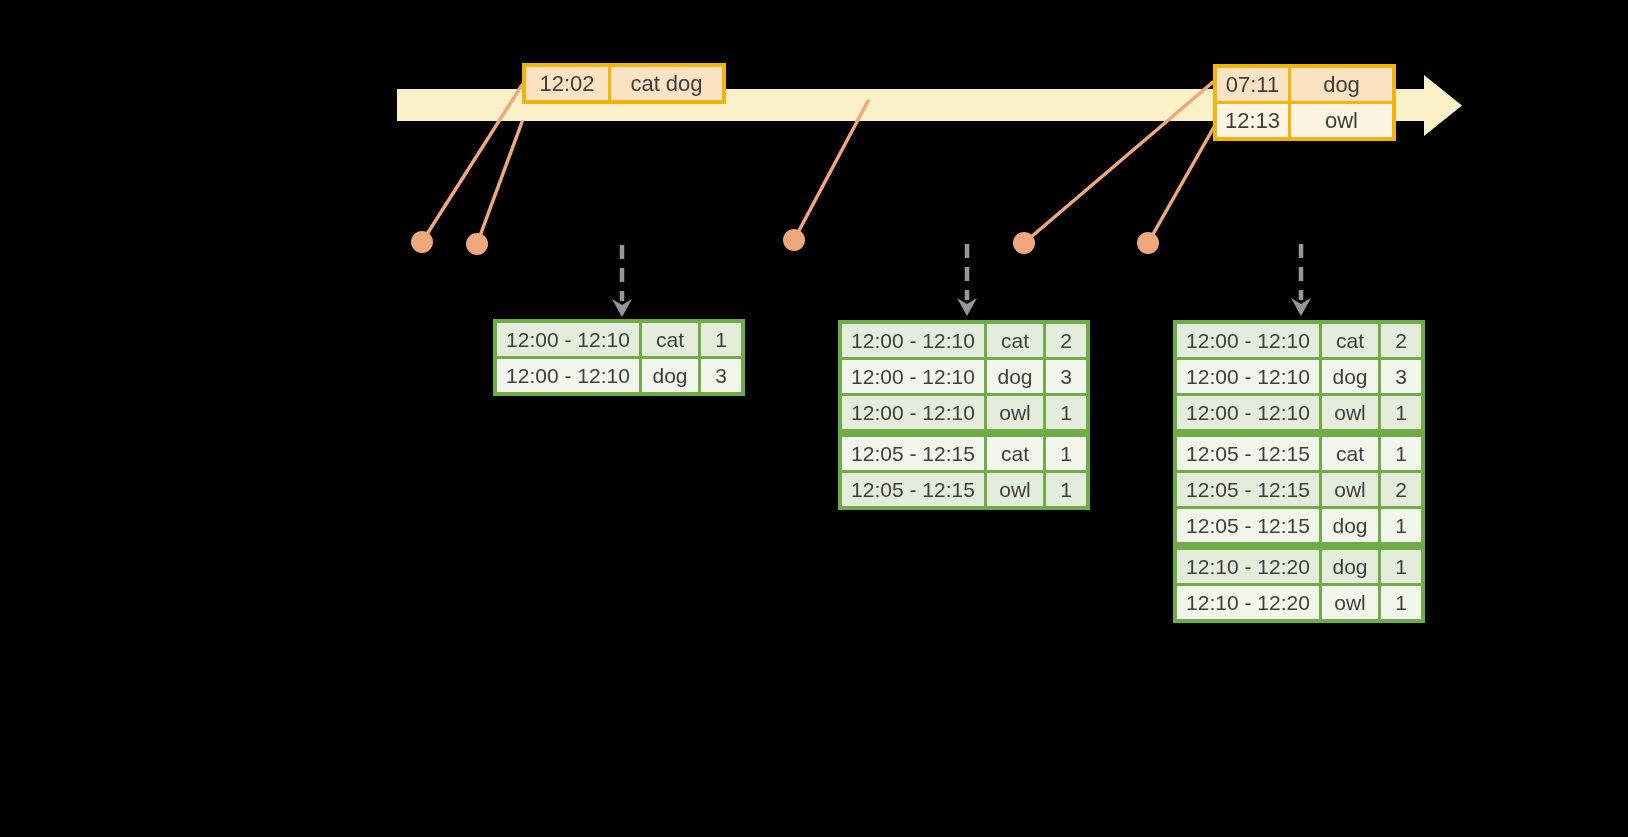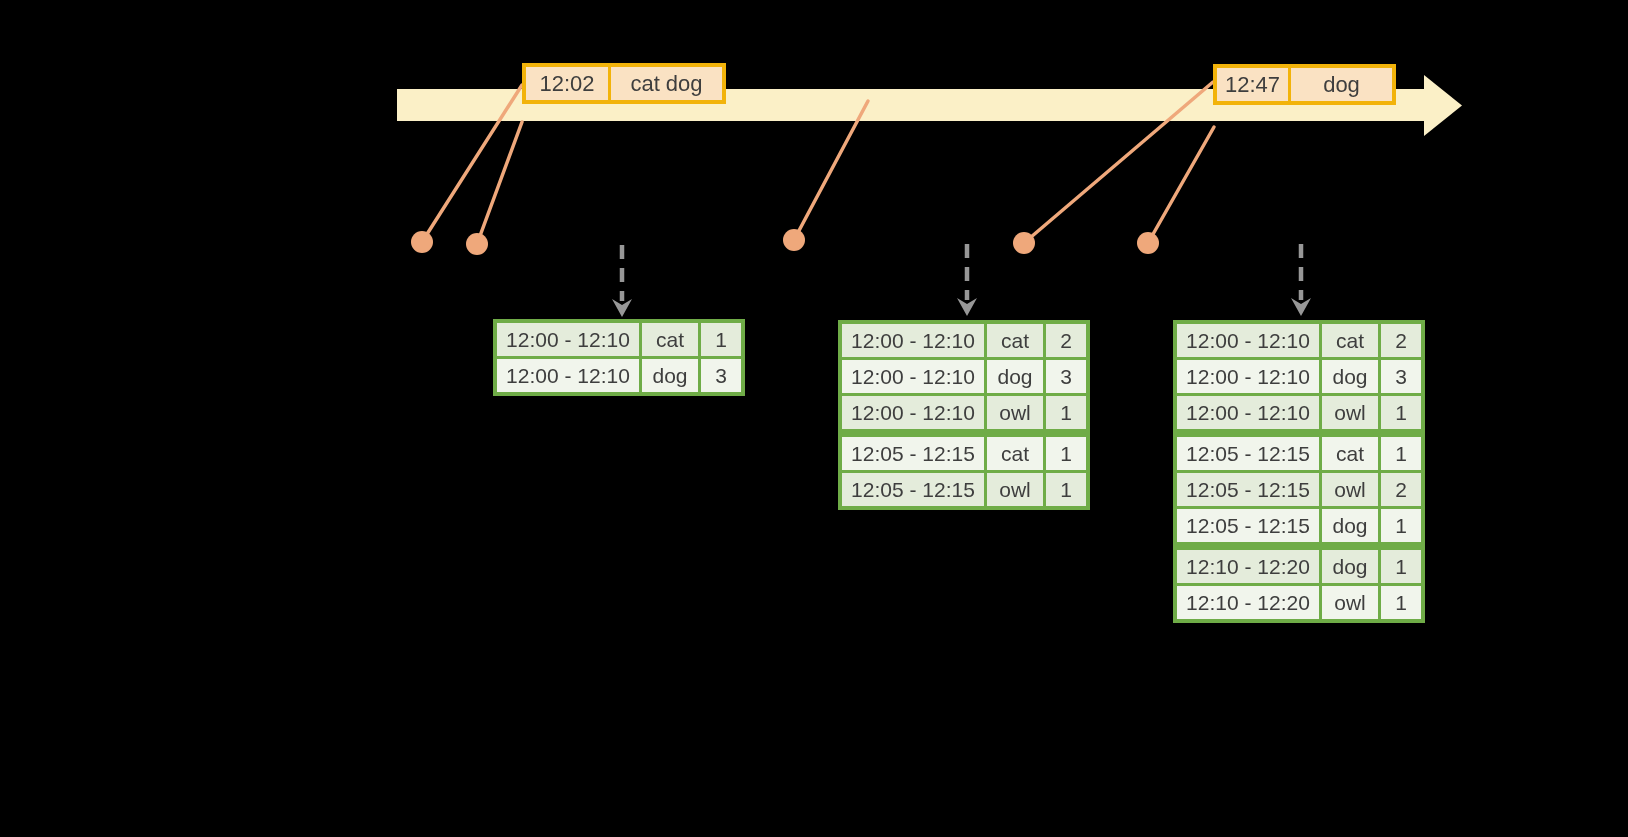--- a/index.html
+++ b/index.html
@@ -75,22 +75,26 @@
     <tbody>
         <tr>
           <td class="c0">12:02</td>
           <td class="c1">cat dog</td>
         </tr>
       </tbody>
   </table>
   <table class="etable et3">
     <tbody>
         <tr>
-          <td class="c0">12:47</td>
+          <td class="c0">07:11</td>
           <td class="c1">dog</td>
+        </tr>
+        <tr>
+          <td class="c0">12:13</td>
+          <td class="c1">owl</td>
         </tr>
       </tbody>
   </table>
 
   <table class="rtable rt1">
     <tbody>
         <tr>
           <td class="c0">12:00 - 12:10</td>
           <td class="c1">cat</td>
           <td class="c2">1</td>

